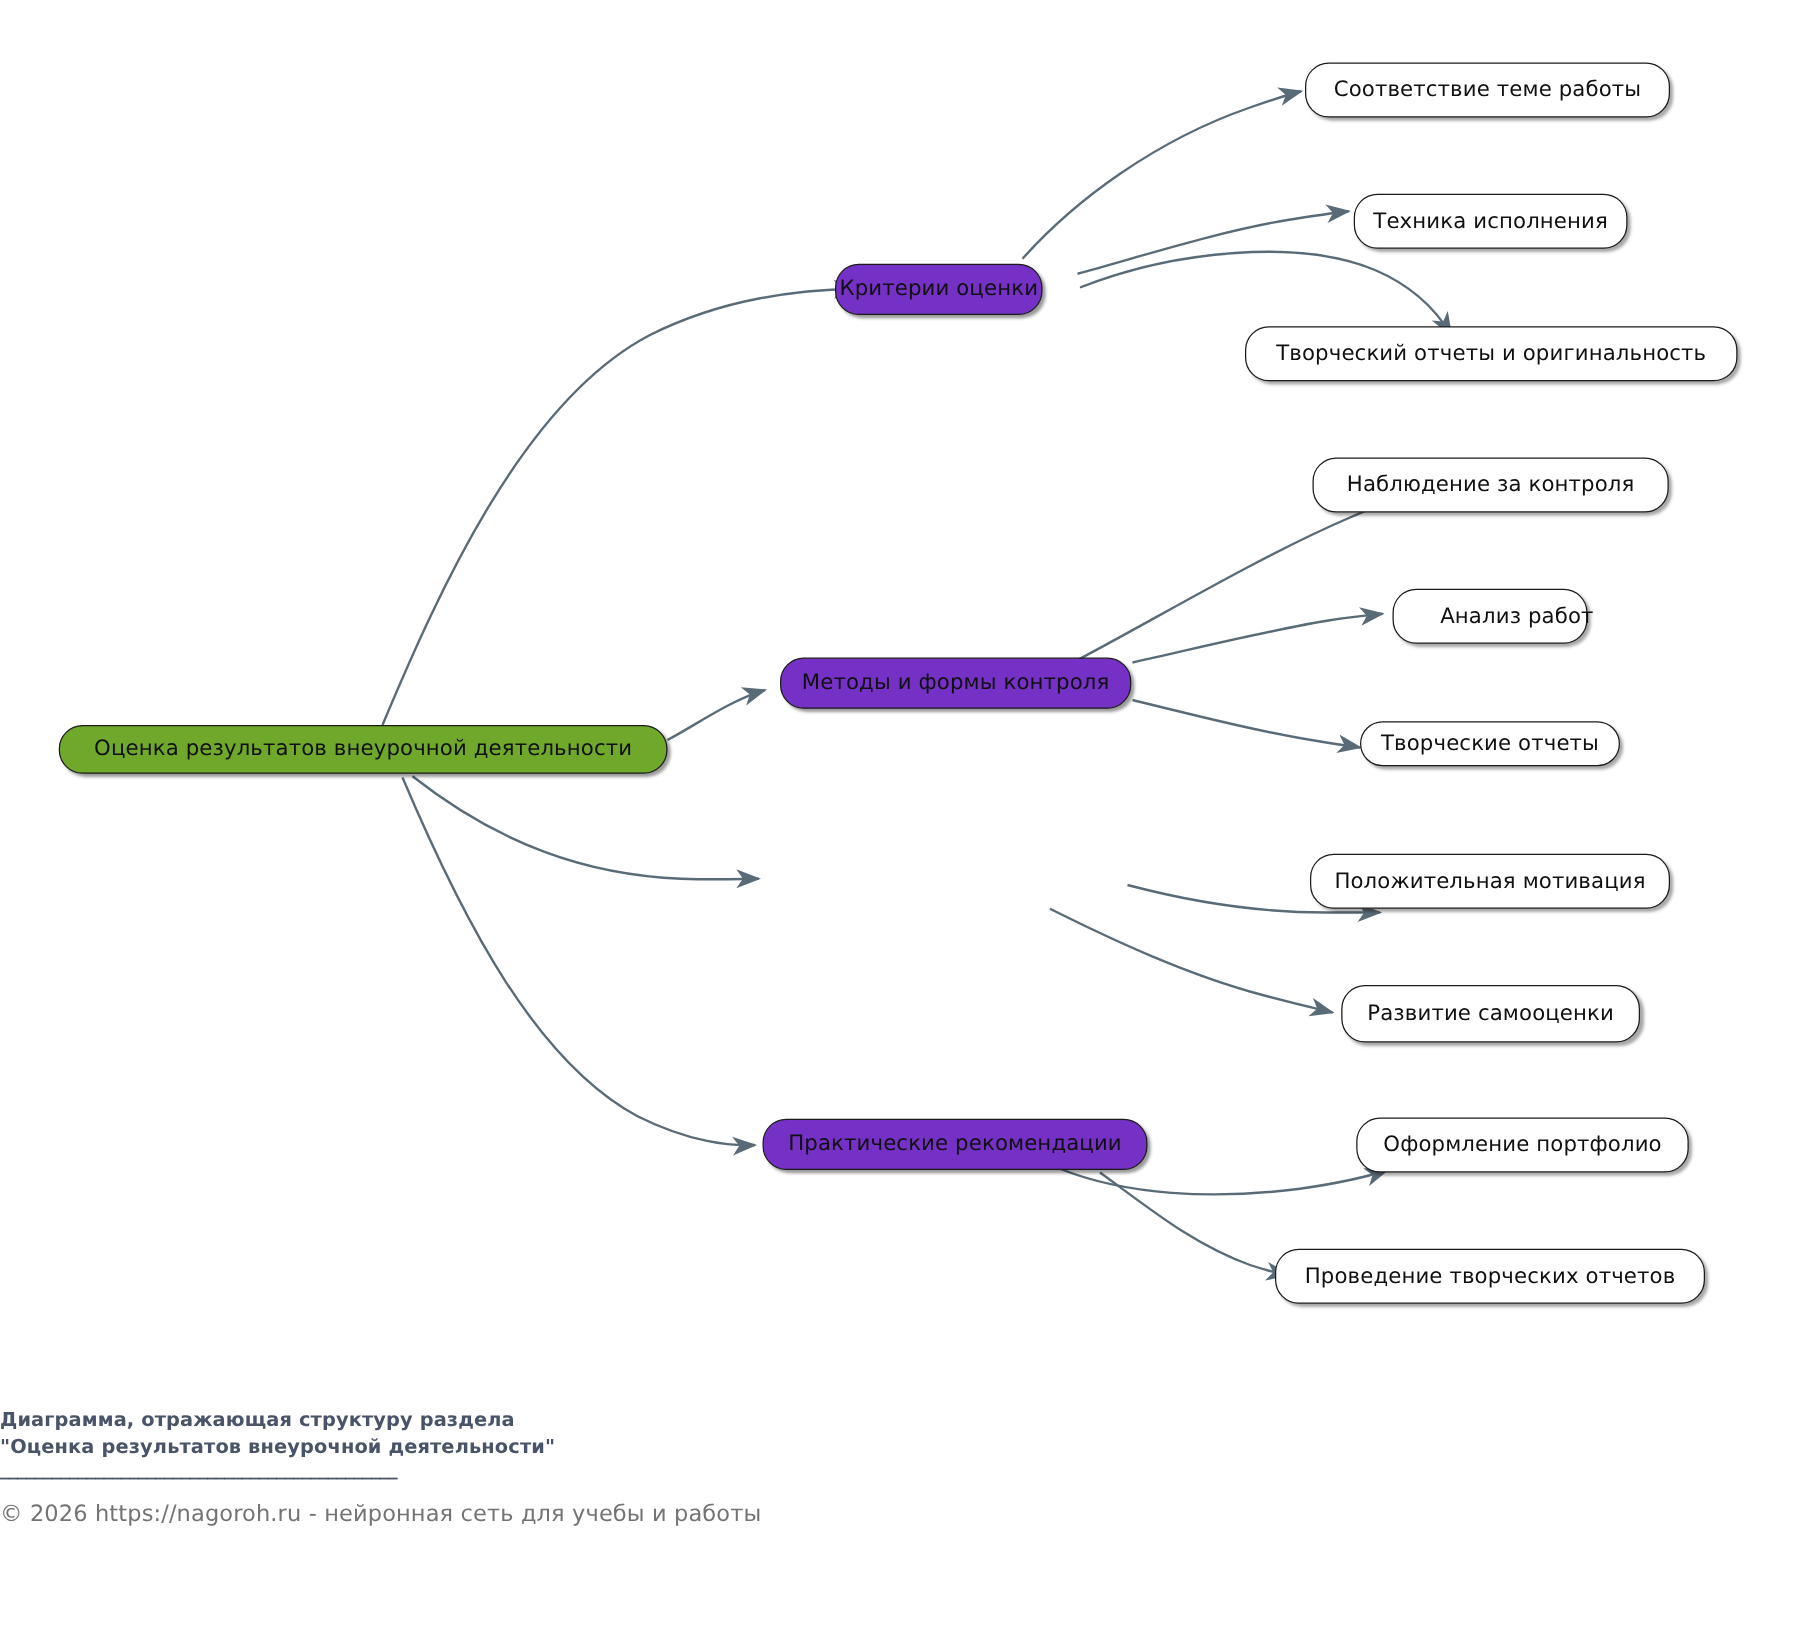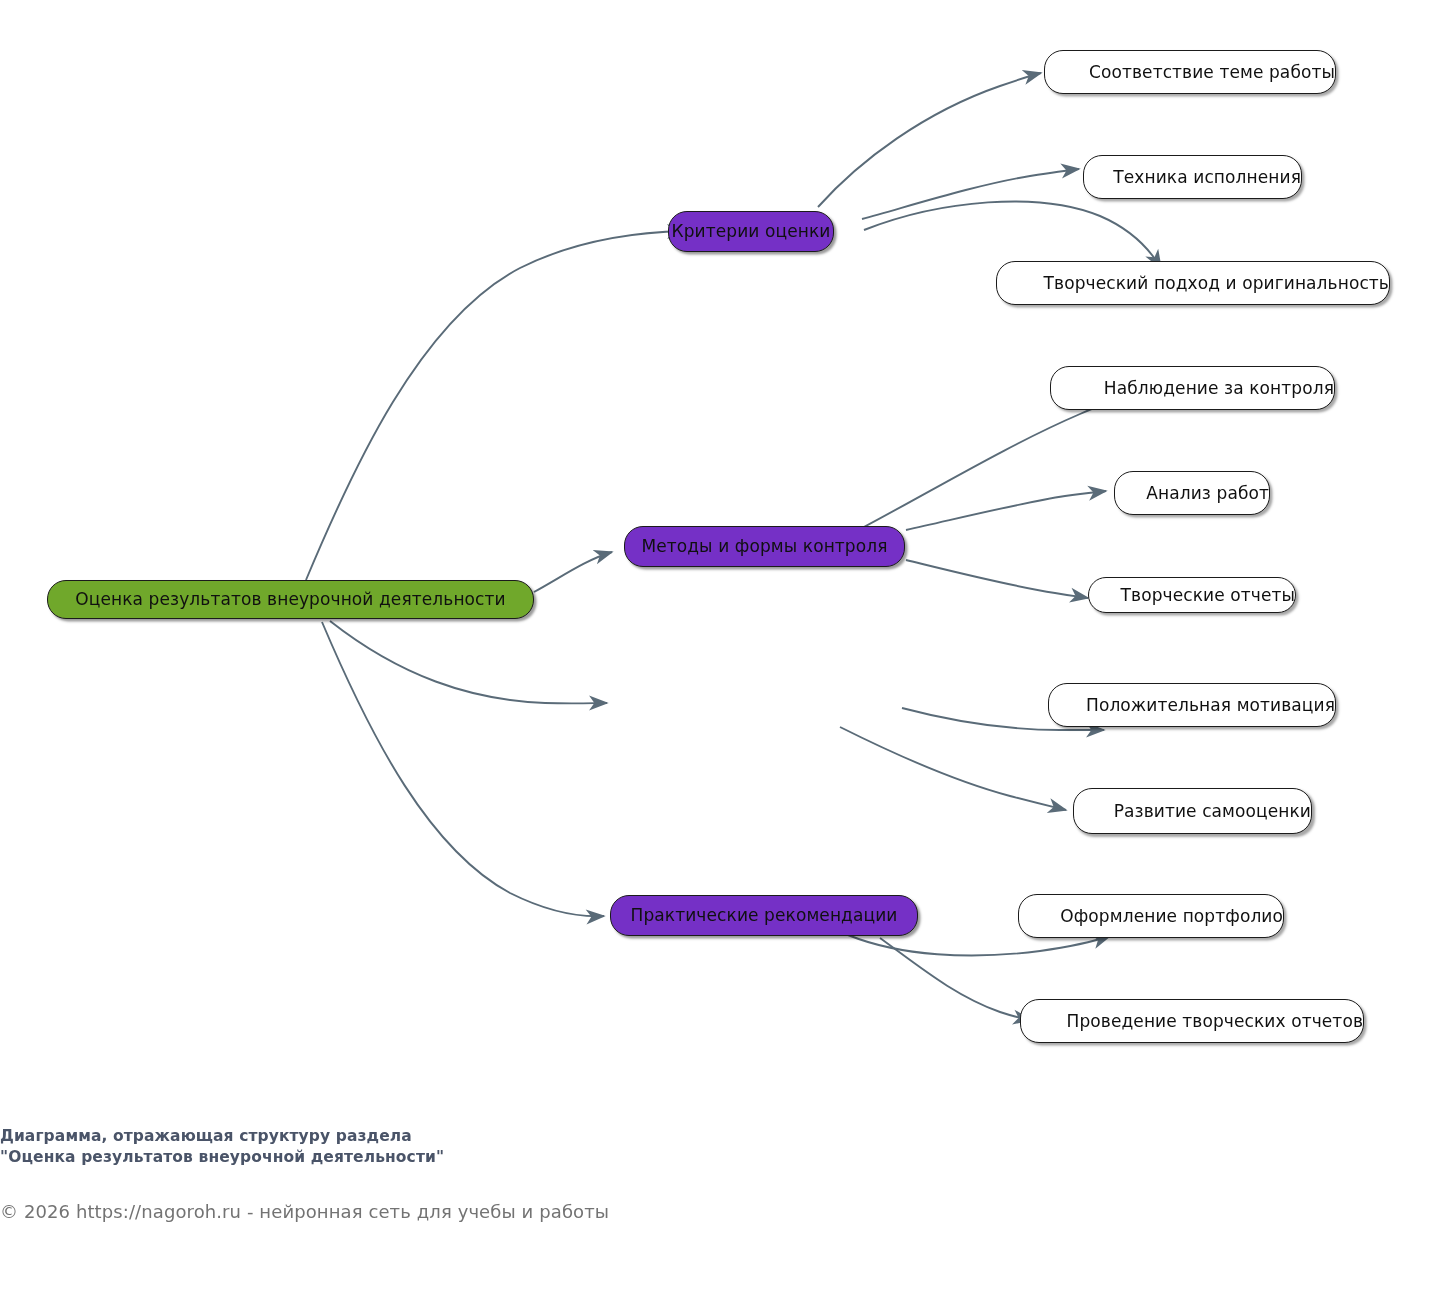--- a/index.html
+++ b/index.html
@@ -49,38 +49,37 @@
   }
   .node-branch {
     background: #7530c6;
     border: 1.4px solid #1b1b1b;
     box-shadow: 2.5px 2.5px 2.5px rgba(0,0,0,0.40);
   }
   .node-leaf {
     background: #ffffff;
     border: 1.4px solid #1b1b1b;
     box-shadow: 2.5px 2.5px 2.5px rgba(0,0,0,0.35);
-    justify-content: flex-end;
   }
   .footer {
     position: absolute;
     left: 0;
     width: 1437px;
   }
   .footer-caption {
     top: 1126px;
     font-size: 15.5px;
     font-weight: bold;
     color: #4a5468;
     line-height: 21px;
     letter-spacing: 0.1px;
   }
   .footer-rule {
     top: 1166px;
-    font-size: 20px;
+    font-size: 15px;
     font-weight: bold;
     color: #4a5468;
     line-height: 18px;
     letter-spacing: -0.6px;
     overflow: hidden;
   }
   .footer-copyright {
     top: 1201px;
     font-size: 18px;
     color: #737373;
@@ -129,21 +128,21 @@
   <div class="node node-branch" style="left:668px; top:211px; width:166px; height:41px;">
     <span>Критерии оценки</span>
   </div>
   <div class="node node-leaf" style="left:1044px; top:50px; width:292px; height:44px;">
     <span>Соответствие теме работы</span>
   </div>
   <div class="node node-leaf" style="left:1083px; top:155px; width:219px; height:44px;">
     <span>Техника исполнения</span>
   </div>
   <div class="node node-leaf" style="left:996px; top:261px; width:394px; height:44px;">
-    <span>Творческий подход и оригинальность</span>
+    <span>Творческий отчеты и оригинальность</span>
   </div>
 
   <div class="node node-branch" style="left:624px; top:526px; width:281px; height:41px;">
     <span>Методы и формы контроля</span>
   </div>
   <div class="node node-leaf" style="left:1050px; top:366px; width:285px; height:44px;">
     <span>Наблюдение за контроля</span>
   </div>
   <div class="node node-leaf" style="left:1114px; top:471px; width:156px; height:44px;padding-left:43px;">
     <span>Анализ работ</span>
@@ -155,21 +154,21 @@
   <div class="node node-leaf" style="left:1048px; top:683px; width:288px; height:44px;">
     <span>Положительная мотивация</span>
   </div>
   <div class="node node-leaf" style="left:1073px; top:788px; width:239px; height:46px;">
     <span>Развитие самооценки</span>
   </div>
 
   <div class="node node-branch" style="left:610px; top:895px; width:308px; height:41px;">
     <span>Практические рекомендации</span>
   </div>
-  <div class="node node-leaf" style="left:1018px; top:894px; width:266px; height:44px;">
+  <div class="node node-leaf" style="left:1085px; top:894px; width:266px; height:44px;">
     <span>Оформление портфолио</span>
   </div>
   <div class="node node-leaf" style="left:1020px; top:999px; width:344px; height:44px;">
     <span>Проведение творческих отчетов</span>
   </div>
 
   <div class="footer footer-caption">
     <div>Диаграмма, отражающая структуру раздела</div>
     <div>"Оценка результатов внеурочной деятельности"</div>
   </div>

